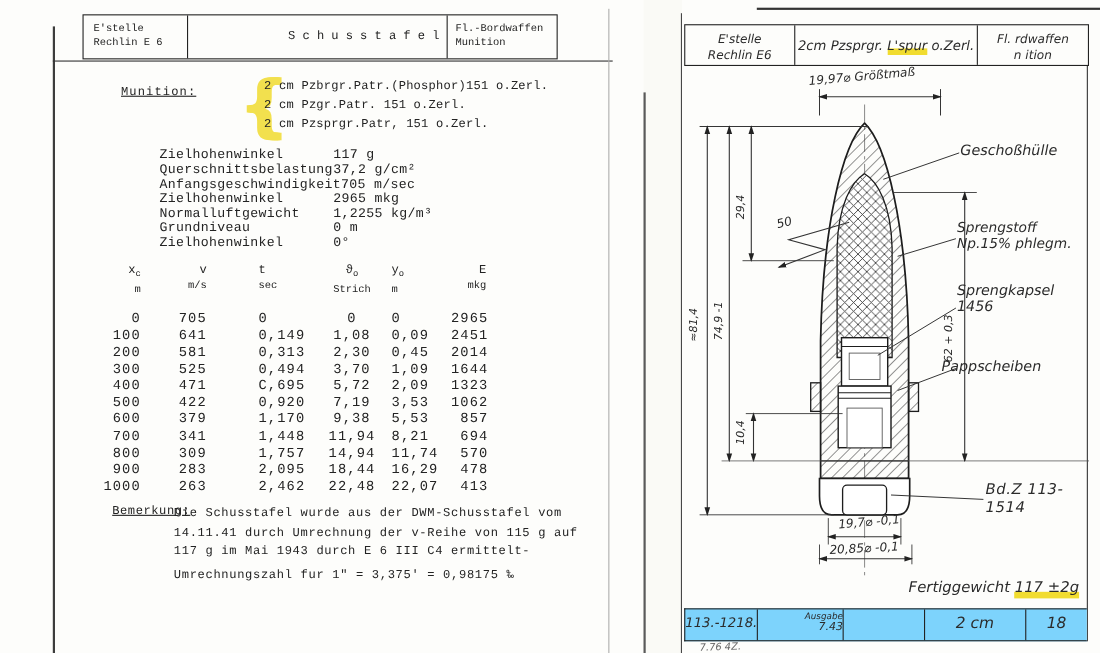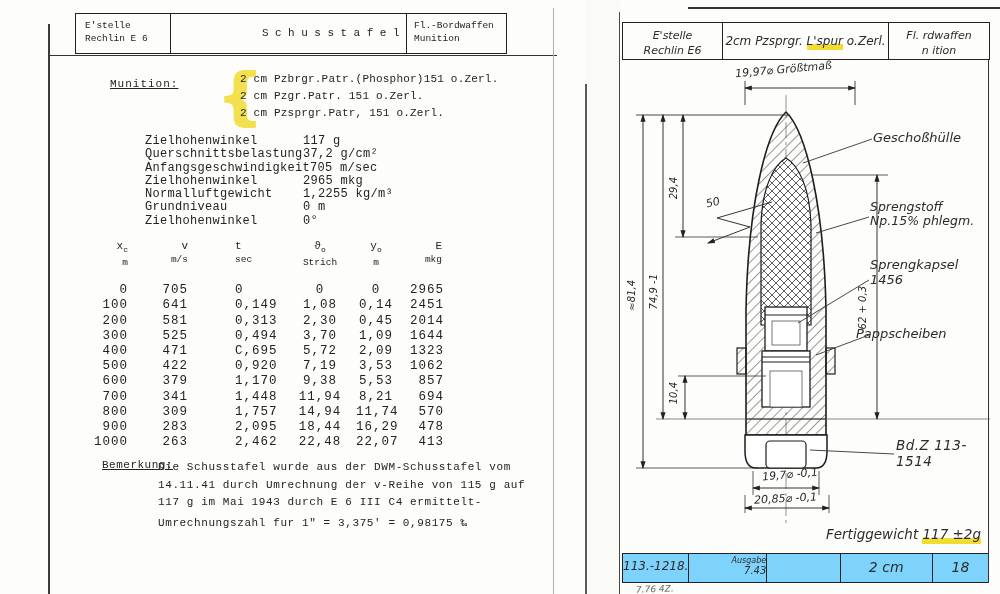--- a/index.html
+++ b/index.html
@@ -23,21 +23,21 @@
   .spec-list{font-size:12px;letter-spacing:.3px}
 
   
   .ft-head{display:flex;line-height:11px}
   .ft-body{margin-top:15px;font-size:12.5px;letter-spacing:1px;line-height:15.2px}
   .ft-row{display:flex}
   .ftc:nth-child(1){width:44px;text-align:right}
   .ftc:nth-child(2){width:60px;text-align:right}
   .ftc:nth-child(3){width:96px;text-align:left;padding-left:47px}
   .ftc:nth-child(4){width:72px;text-align:center}
-  .ftc:nth-child(5){width:40px;text-align:center}
+  .ftc:nth-child(5){width:40px;text-align:left}
   .ftc:nth-child(6){width:48px;text-align:right}
   .fth{text-align:center}
   .fth:nth-child(2){padding-left:24px}
   .fth:nth-child(6){text-align:right;padding-right:2px}
   .fth-sym{font-size:11px}
   .fth-sym sub{font-size:8px}
   .fth-unit{font-size:9.5px;margin-top:2px}
 
   
   .tb{display:flex;border-top:1.6px solid #222;border-bottom:1.6px solid #222;border-left:1.4px solid #222;background:#7dd3fc}
@@ -136,21 +136,21 @@
           <span class="ftc">0</span>
           <span class="ftc">0</span>
           <span class="ftc">0</span>
           <span class="ftc">2965</span>
         </div>
         <div class="ft-row">
           <span class="ftc">100</span>
           <span class="ftc">641</span>
           <span class="ftc">0,149</span>
           <span class="ftc">1,08</span>
-          <span class="ftc">0,14</span>
+          <span class="ftc">0,09</span>
           <span class="ftc">2451</span>
         </div>
         <div class="ft-row">
           <span class="ftc">200</span>
           <span class="ftc">581</span>
           <span class="ftc">0,313</span>
           <span class="ftc">2,30</span>
           <span class="ftc">0,45</span>
           <span class="ftc">2014</span>
         </div>

